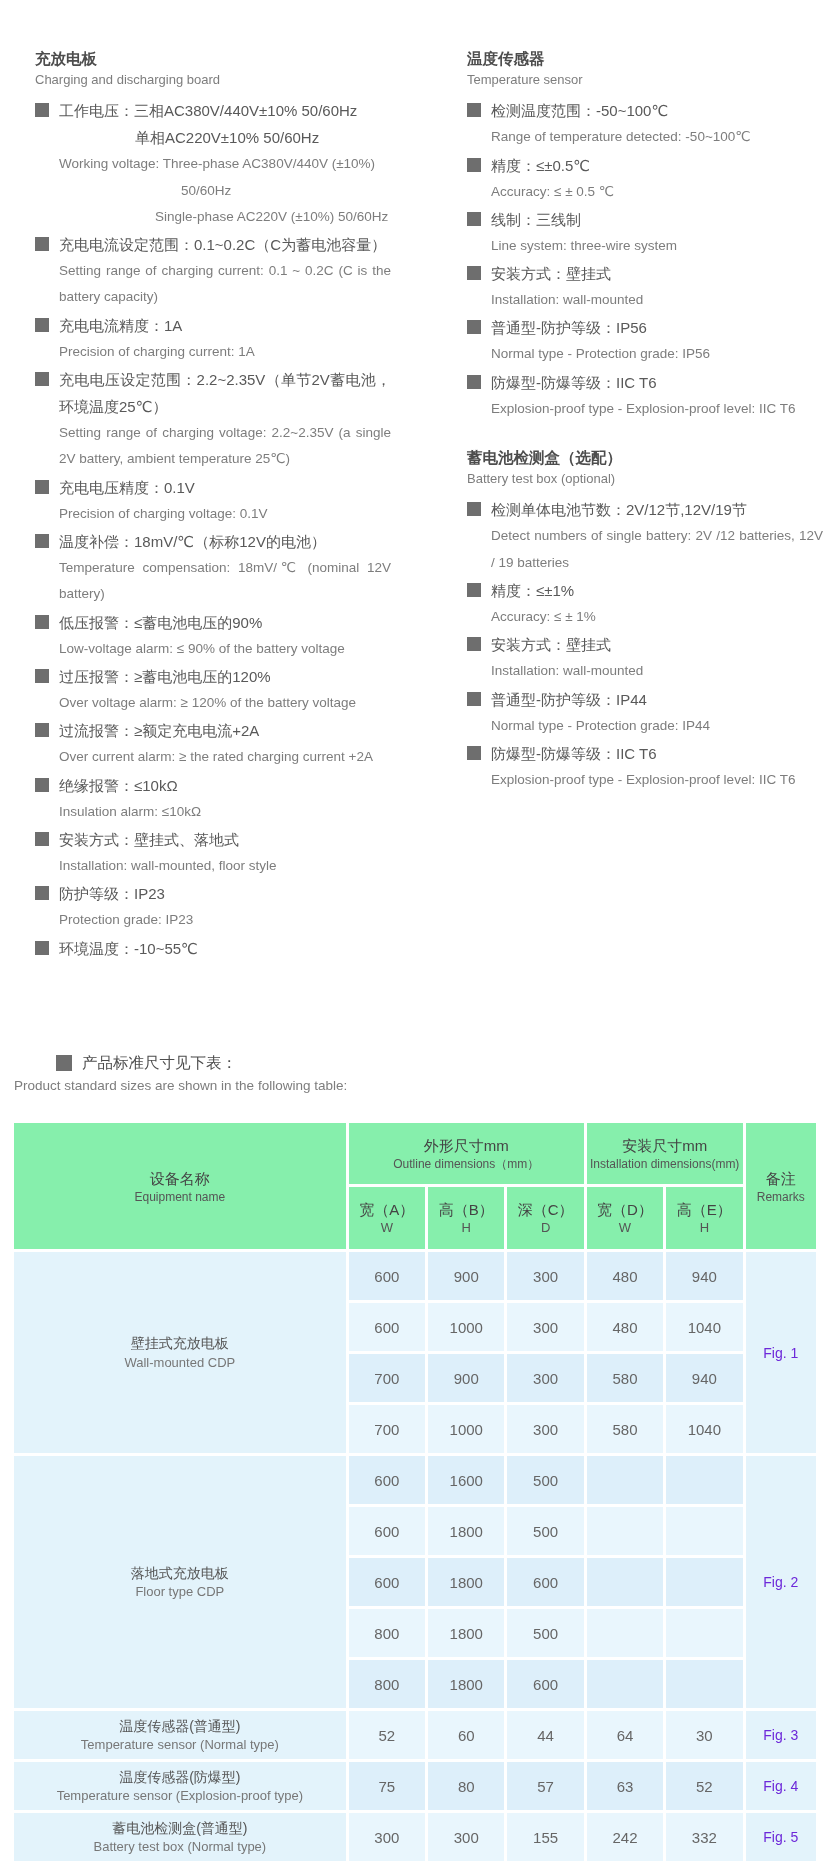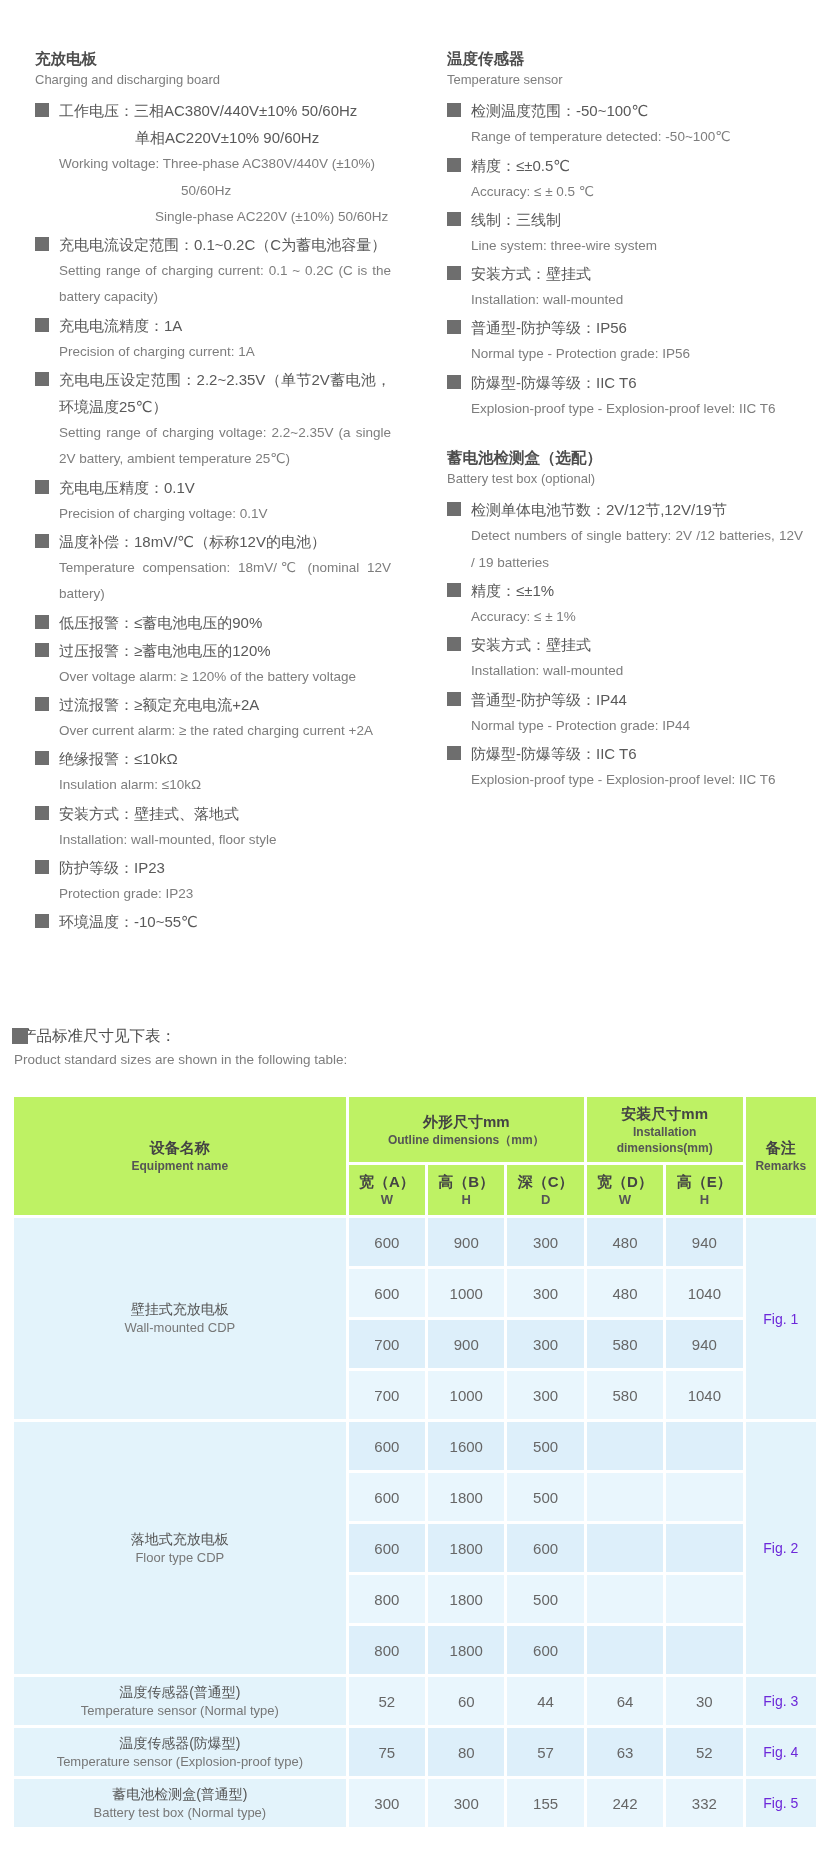--- a/index.html
+++ b/index.html
@@ -16,21 +16,21 @@
   .tri {
     width:0; height:0; margin:7px 10px 0 0;
     border-left:10px solid #3a3a3a;
     border-top:6px solid transparent;
     border-bottom:6px solid transparent;
   }
   .title-zh { font-size:24px; font-weight:bold; color:#29abe2; letter-spacing:2px; line-height:1.1; }
   .title-en { font-size:14.5px; color:#29abe2; margin-top:4px; }
 
   
-  .cols { display:flex; margin:20px 20px 0 35px; gap:56px; }
+  .cols { display:flex; margin:20px 20px 0 35px; gap:76px; }
   .col { width:356px; flex:0 0 356px; }
   .sec-head { margin-bottom:8px; }
   .sec-zh { font-size:15.5px; font-weight:bold; color:#4d4d4d; line-height:1.4; }
   .sec-en { font-size:13px; color:#7d7d7d; line-height:1.5; }
   .sec2 { margin-top:25px; }
 
   .item { margin-bottom:1px; }
   .item .zh {
     position:relative; padding-left:24px;
     font-size:15px; color:#595959; line-height:1.8; text-align:justify;
@@ -43,37 +43,37 @@
   .item .en {
     padding-left:24px; font-size:13.5px; color:#7d7d7d;
     line-height:1.95; text-align:justify;
   }
   .item .en.ind1 { padding-left:146px; text-align:left; }
   .item .en.ind2 { padding-left:120px; text-align:left; }
 
   
   .note { margin:88px 0 0 12px; }
   .note .zh {
-    position:relative; padding-left:9px;
-    font-size:15.5px; color:#4d4d4d; line-height:1.6;
+    position:relative; padding-left:26px;
+    font-size:15.5px; color:#4d4d4d; line-height:1.6;margin-left:44px;
   }
   .note .zh .sq {
     position:absolute; left:0; top:4px;
     width:16px; height:16px; background:#6e6e6e;
   }
   .note .en { padding-left:2px; font-size:13.5px; color:#7d7d7d; line-height:1.7; }
 
   
   table.size {
     margin:22px auto 0 11px;
     border-collapse:separate; border-spacing:3px;
     table-layout:fixed; width:808px;
   }
   table.size th, table.size td { vertical-align:middle; text-align:center; }
-  thead th { background:#bef264; font-weight:bold; padding:6px 2px; }
+  thead th { background:#86efac; font-weight:normal; padding:12px 2px; }
   thead .h-zh { font-size:15px; color:#444; line-height:1.4; }
   thead .h-en { font-size:12px; color:#555; line-height:1.35; }
   thead .h-letter { font-size:13px; color:#555; line-height:1.3; }
   tbody td { height:48px; font-size:15px; color:#666; }
   tbody tr:nth-child(odd) td.num { background:#ddeffa; }
   tbody tr:nth-child(even) td.num { background:#e9f6fd; }
   td.eq, td.rem { background:#e3f3fb; }
   td.eq .eq-zh { font-size:14px; color:#555; line-height:1.45; }
   td.eq .eq-en { font-size:13px; color:#777; line-height:1.45; }
   td.rem { font-size:14px; color:#6d28d9; }
@@ -87,21 +87,21 @@
   <div class="cols">
 
     <div class="col">
       <div class="sec-head">
         <div class="sec-zh">充放电板</div>
         <div class="sec-en">Charging and discharging board</div>
       </div>
 
       <div class="item">
         <div class="zh"><span class="sq"></span><span>工作电压：三相AC380V/440V±10% 50/60Hz</span></div>
-        <div class="zh cont">单相AC220V±10% 90/60Hz</div>
+        <div class="zh cont">单相AC220V±10% 50/60Hz</div>
         <div class="en">Working voltage: Three-phase AC380V/440V (±10%)</div>
         <div class="en ind1">50/60Hz</div>
         <div class="en ind2">Single-phase AC220V (±10%) 50/60Hz</div>
       </div>
 
       <div class="item">
         <div class="zh"><span class="sq"></span><span>充电电流设定范围：0.1~0.2C（C为蓄电池容量）</span></div>
         <div class="en">Setting range of charging current: 0.1 ~ 0.2C (C is the battery capacity)</div>
       </div>
 
@@ -120,20 +120,21 @@
         <div class="en">Precision of charging voltage: 0.1V</div>
       </div>
 
       <div class="item">
         <div class="zh"><span class="sq"></span><span>温度补偿：18mV/℃（标称12V的电池）</span></div>
         <div class="en">Temperature compensation: 18mV/℃ (nominal 12V battery)</div>
       </div>
 
       <div class="item">
         <div class="zh"><span class="sq"></span><span>低压报警：≤蓄电池电压的90%</span></div>
+        <div class="en">Low-voltage alarm: ≤ 90% of the battery voltage</div>
       </div>
 
       <div class="item">
         <div class="zh"><span class="sq"></span><span>过压报警：≥蓄电池电压的120%</span></div>
         <div class="en">Over voltage alarm: ≥ 120% of the battery voltage</div>
       </div>
 
       <div class="item">
         <div class="zh"><span class="sq"></span><span>过流报警：≥额定充电电流+2A</span></div>
         <div class="en">Over current alarm: ≥ the rated charging current +2A</div>

